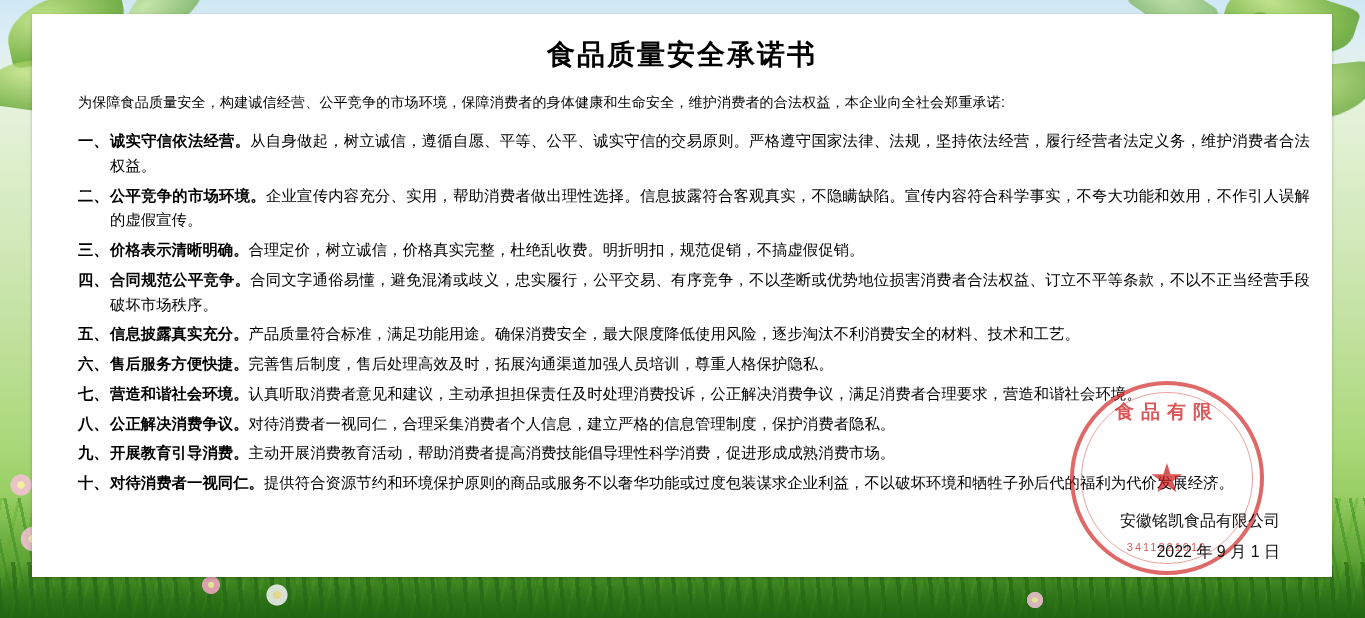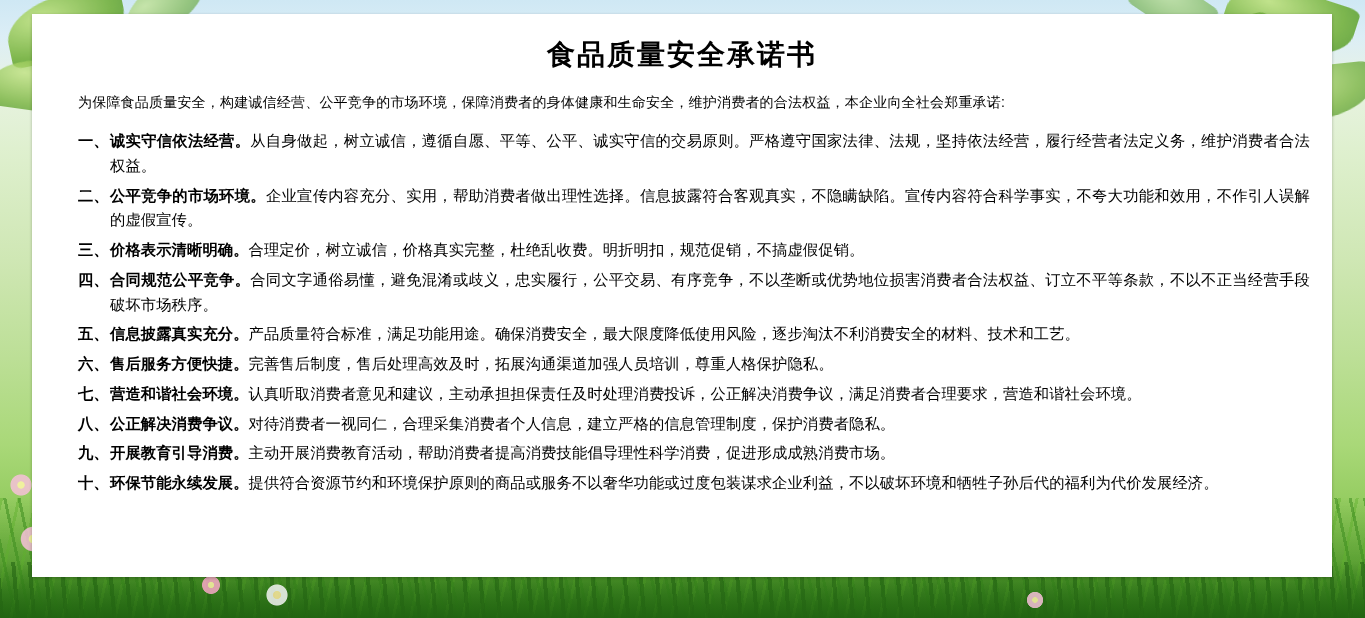--- a/index.html
+++ b/index.html
@@ -291,21 +291,30 @@
           <span class="body"><span class="head">公正解决消费争议。</span><span>对待消费者一视同仁，合理采集消费者个人信息，建立严格的信息管理制度，保护消费者隐私。</span></span>
         </li>
 
         <li class="clause">
           <span class="num">九、</span>
           <span class="body"><span class="head">开展教育引导消费。</span><span>主动开展消费教育活动，帮助消费者提高消费技能倡导理性科学消费，促进形成成熟消费市场。</span></span>
         </li>
 
         <li class="clause">
           <span class="num">十、</span>
-          <span class="body"><span class="head">环保节能永续发展。</span><span>提供符合资源节约和环境保护原则的商品或服务不以奢华功能或过度包装谋求企业利益，不以破坏环境和牺牲子孙后代的福利为代价发展经济。</span></span>
+          <span class="body"><span class="head">对待消费者一视同仁。</span><span>提供符合资源节约和环境保护原则的商品或服务不以奢华功能或过度包装谋求企业利益，不以破坏环境和牺牲子孙后代的福利为代价发展经济。</span></span>
         </li>
 
       </ul>
 
+      <div class="sign-block">
+        <div class="seal">
+          <div class="seal-text-top">食品有限</div>
+          <div class="seal-star">★</div>
+          <div class="seal-text-bottom">3411221010</div>
+        </div>
+        <div class="sign-line">安徽铭凯食品有限公司</div>
+        <div class="sign-line">2022 年 9 月 1 日</div>
+      </div>
 
     </div>
   </div>
 </div>
 
 </body></html>

